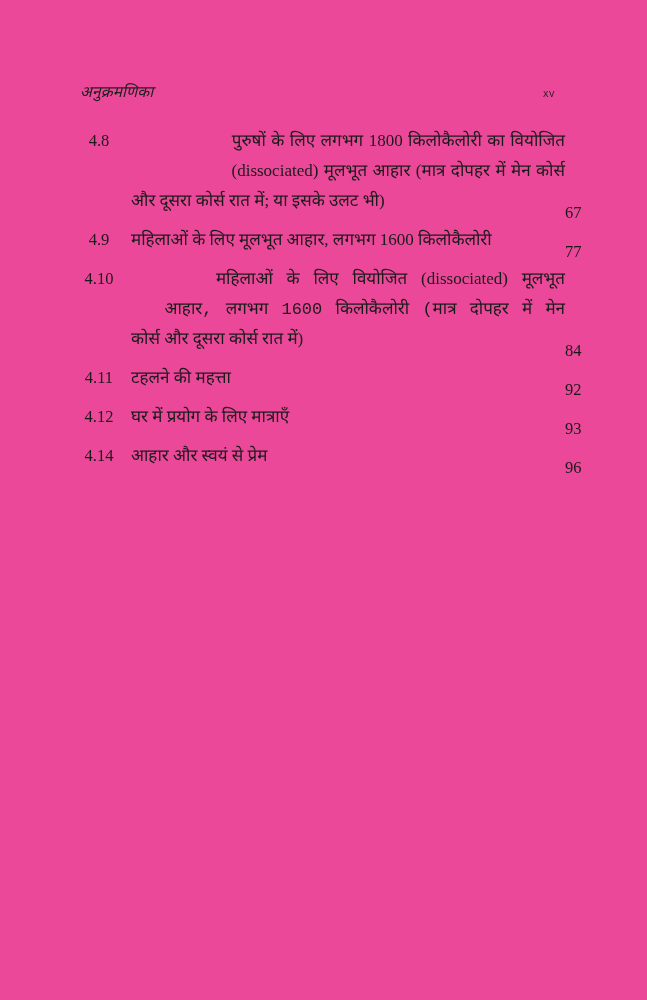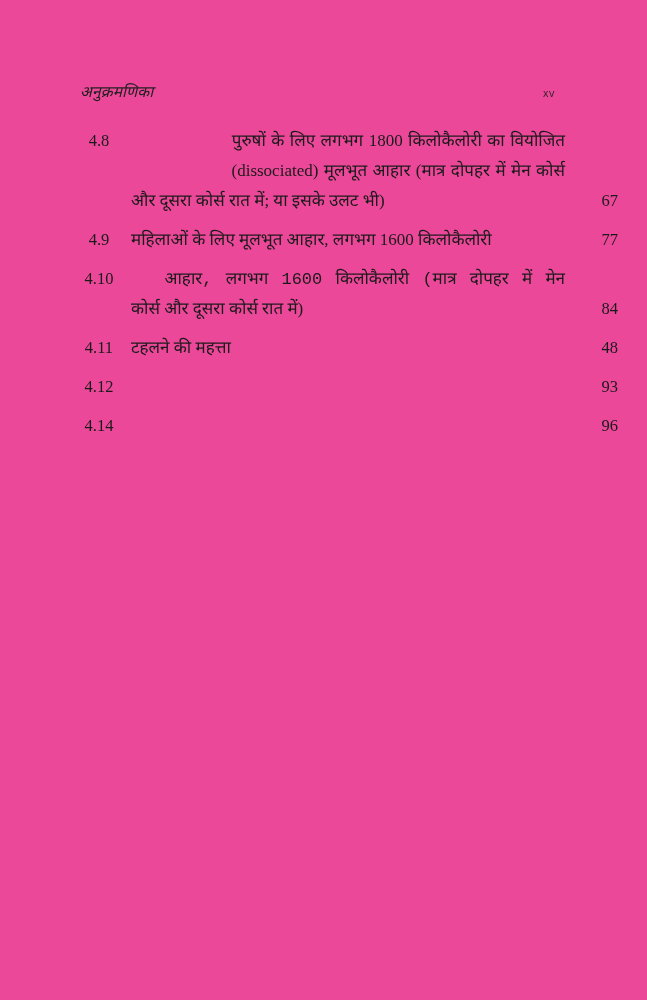--- a/index.html
+++ b/index.html
@@ -95,23 +95,23 @@
   .toc-line-text {
     display: inline;
   }
   .toc-line.j-wide .toc-line-text { word-spacing: 9.5px; }
   .toc-line.j-mid  .toc-line-text { word-spacing: 3px; font-family: Liberation Mono, monospace; }
   .toc-line.j-sm   .toc-line-text { word-spacing: 1.2px; }
 
   .toc-folio {
     position: absolute;
     left: 434px;
-    top: 0;
+    top: 12px;
     width: 53px;
-    text-align: right;
+    text-align: left;
     font-size: 16.5px;
     line-height: 30px;
     font-family: "Liberation Serif", "DejaVu Serif", serif;
     color: #1a1a1a;
   }
 </style>
 </head>
 <body>
 
 <div class="page">
@@ -145,53 +145,58 @@
         <div class="toc-line">
           <span class="toc-line-text">महिलाओं के लिए मूलभूत आहार, लगभग 1600 किलोकैलोरी</span>
           <span class="toc-folio">77</span>
         </div>
       </div>
     </div>
 
     <div class="toc-entry">
       <span class="toc-num">4.10</span>
       <div class="toc-lines">
+        <div class="toc-line justified j-wide">
+          <span class="toc-line-text">महिलाओं के लिए वियोजित (dissociated) मूलभूत</span>
+        </div>
         <div class="toc-line justified j-mid">
           <span class="toc-line-text">आहार, लगभग 1600 किलोकैलोरी (मात्र दोपहर में मेन</span>
         </div>
         <div class="toc-line">
           <span class="toc-line-text">कोर्स और दूसरा कोर्स रात में)</span>
           <span class="toc-folio">84</span>
         </div>
       </div>
     </div>
 
     <div class="toc-entry">
       <span class="toc-num">4.11</span>
       <div class="toc-lines">
         <div class="toc-line">
           <span class="toc-line-text">टहलने की महत्ता</span>
-          <span class="toc-folio">48</span>
+          <span class="toc-folio">92</span>
         </div>
       </div>
     </div>
 
     <div class="toc-entry">
       <span class="toc-num">4.12</span>
       <div class="toc-lines">
         <div class="toc-line">
+          <span class="toc-line-text">घर में प्रयोग के लिए मात्राएँ</span>
           <span class="toc-folio">93</span>
         </div>
       </div>
     </div>
 
 
     <div class="toc-entry">
       <span class="toc-num">4.14</span>
       <div class="toc-lines">
         <div class="toc-line">
+          <span class="toc-line-text">आहार और स्वयं से प्रेम</span>
           <span class="toc-folio">96</span>
         </div>
       </div>
     </div>
 
   </div>
 </div>
 
 </body></html>

